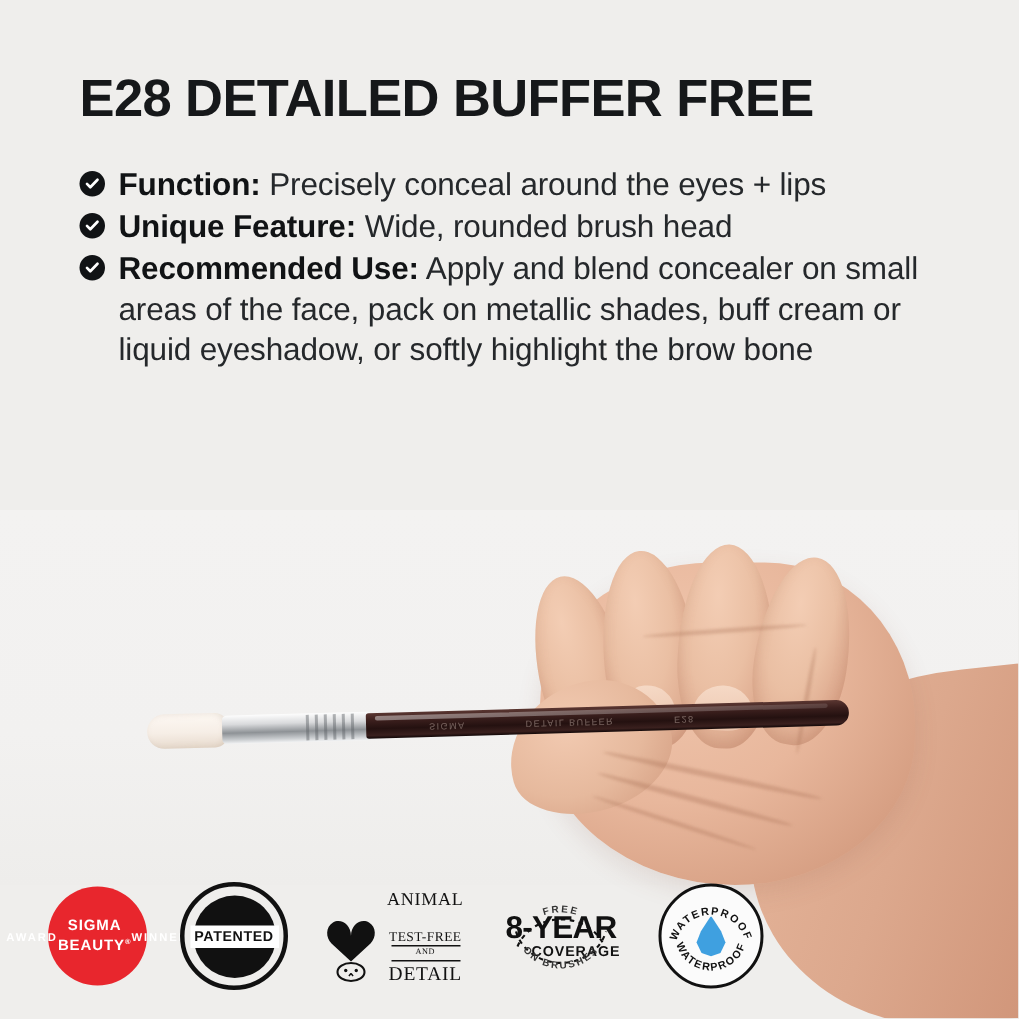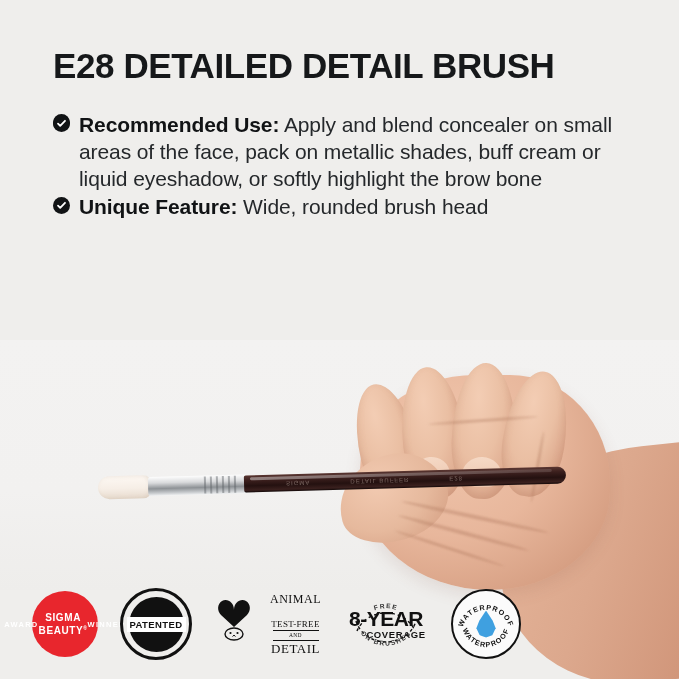--- a/index.html
+++ b/index.html
@@ -148,21 +148,21 @@
   #bg-patented .disc{
     width:55px;height:55px;border-radius:50%;background:#111;
     display:flex;align-items:center;justify-content:center;
   }
   #bg-patented .word{
     background:#fff;color:#111;font-size:9.5px;font-weight:700;
     letter-spacing:.4px;padding:2px 3px;white-space:nowrap;
   }
 
   
-  #bg-vegan{display:flex;align-items:flex-start;gap:16px;}
+  #bg-vegan{display:flex;align-items:flex-end;gap:4px;}
   #bg-vegan .bunny{width:40px;height:48px;}
   #bg-vegan .lines{
     font-family:"Liberation Serif", serif;color:#111;text-align:center;line-height:1;
   }
   #bg-vegan .l1{font-size:12px;letter-spacing:.5px;}
   #bg-vegan .l2{font-size:9px;letter-spacing:.3px;margin-top:15px;}
   #bg-vegan .l3{font-size:5.5px;letter-spacing:.3px;margin:2px 0;}
   #bg-vegan .l4{font-size:13px;letter-spacing:.5px;}
   #bg-vegan .rule{height:1px;background:#111;margin:1px auto;width:46px;}
 
@@ -188,48 +188,49 @@
   .arctext{font-size:7.2px;font-weight:700;letter-spacing:1.1px;fill:#111;
     font-family:"Liberation Sans", sans-serif;}
   .arctext-sm{font-size:6.6px;font-weight:700;letter-spacing:1.4px;fill:#333;
     font-family:"Liberation Sans", sans-serif;}
 </style>
 </head>
 <body style="background: rgb(239, 238, 236);">
 
 <div id="page" style="background: rgb(239, 238, 236);">
 
-  <div id="title">E28 DETAILED DETAIL BRUSH</div>
+  <div id="title">E28 DETAILED BUFFER FREE</div>
 
   <div id="bullets">
 
     <div class="bullet">
       <span class="mark">
         <svg width="11" height="11" viewBox="0 0 11 11">
             <path d="M2 5.6 L4.2 7.8 L9 2.8" stroke="#fff" stroke-width="1.8" fill="none" stroke-linecap="round" stroke-linejoin="round"></path>
           </svg>
       </span>
+      <span class="txt"><span class="lbl">Function:</span> <span>Precisely conceal around the eyes + lips</span></span>
+    </div>
+
+    <div class="bullet">
+      <span class="mark">
+        <svg width="11" height="11" viewBox="0 0 11 11">
+            <path d="M2 5.6 L4.2 7.8 L9 2.8" stroke="#fff" stroke-width="1.8" fill="none" stroke-linecap="round" stroke-linejoin="round"></path>
+          </svg>
+      </span>
+      <span class="txt"><span class="lbl">Unique Feature:</span> <span>Wide, rounded brush head</span></span>
     </div>
 
     <div class="bullet">
       <span class="mark">
         <svg width="11" height="11" viewBox="0 0 11 11">
             <path d="M2 5.6 L4.2 7.8 L9 2.8" stroke="#fff" stroke-width="1.8" fill="none" stroke-linecap="round" stroke-linejoin="round"></path>
           </svg>
       </span>
       <span class="txt"><span class="lbl">Recommended Use:</span> <span>Apply and blend concealer on small areas of the face, pack on metallic shades, buff cream or liquid eyeshadow, or softly highlight the brow bone</span></span>
-    </div>
-
-    <div class="bullet">
-      <span class="mark">
-        <svg width="11" height="11" viewBox="0 0 11 11">
-            <path d="M2 5.6 L4.2 7.8 L9 2.8" stroke="#fff" stroke-width="1.8" fill="none" stroke-linecap="round" stroke-linejoin="round"></path>
-          </svg>
-      </span>
-      <span class="txt"><span class="lbl">Unique Feature:</span> <span>Wide, rounded brush head</span></span>
     </div>
 
 
   </div>
 
   <div id="photo">
     <div id="plate"></div>
 
     <div id="hand">
       <div class="sk" id="wrist"></div>

